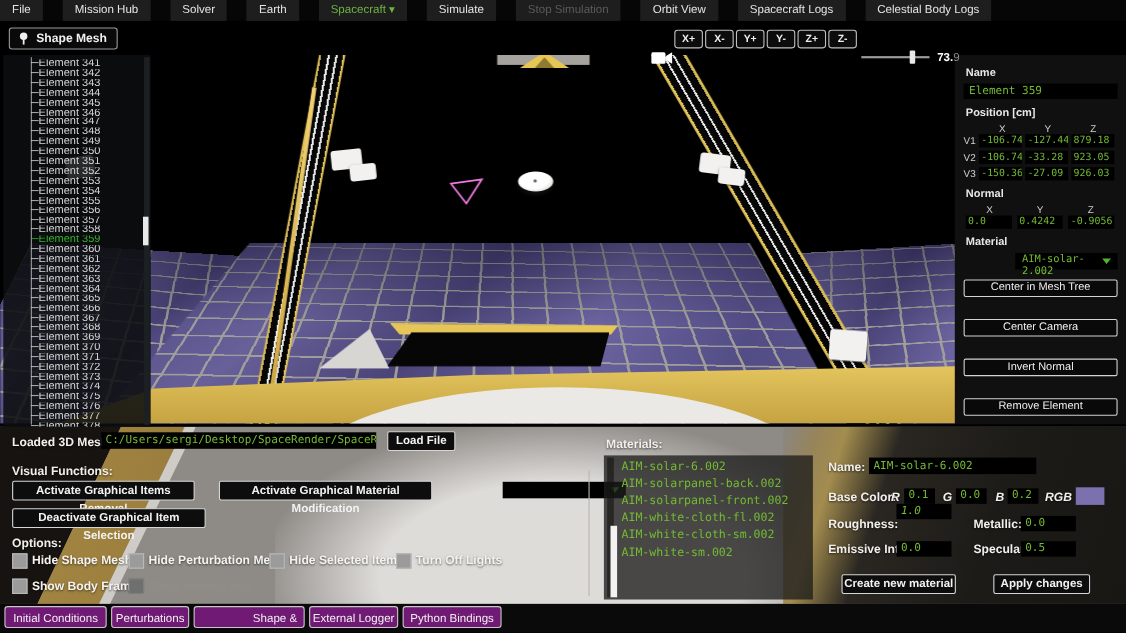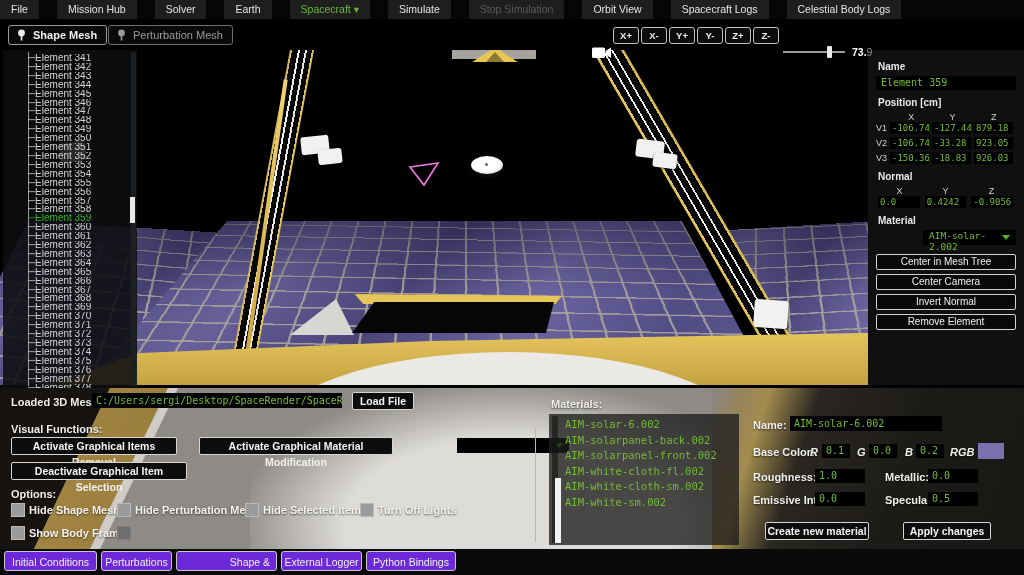--- a/index.html
+++ b/index.html
@@ -103,21 +103,21 @@
   .val-box{display:inline-block;width:44px;height:12px;background:#000;color:var(--green);
            font:9px "DejaVu Sans Mono",monospace;line-height:12px;padding:0 2px;margin-right:3px;
            overflow:hidden;white-space:nowrap;box-sizing:border-box;}
   .norm-row{display:flex;margin-left:0px;}
   .norm-row .val-box{margin-left:2px;width:44px;}
   .dropdown{position:relative;background:#000;height:15px;line-height:15px;color:var(--green);
             font:9.5px "DejaVu Sans Mono",monospace;padding:0 6px;margin-left:47px;}
   .caret{position:absolute;right:6px;top:5px;width:0;height:0;border-left:4px solid transparent;
          border-right:4px solid transparent;border-top:5px solid #52b52e;}
   .info-btn{height:14px;line-height:14px;text-align:center;border:1px solid #d2d2d2;border-radius:2px;
-            background:#090909;color:#f0f0f0;font-size:10px;margin-bottom:4px;}
+            background:#090909;color:#f0f0f0;font-size:10px;margin-bottom:20px;}
 
   
   .bottom{position:absolute;left:0;top:388px;width:1024px;height:161px;background:#8e8b87;z-index:40;overflow:hidden;}
   .bg-dark-left{position:absolute;left:0;top:0;width:320px;height:161px;background:#161310;
                 clip-path:polygon(0 0,110px 0,34px 161px,0 161px);}
   .bg-gold{position:absolute;left:0;top:0;width:360px;height:161px;
            background:linear-gradient(100deg,#a58844,#8d7134);
            clip-path:polygon(110px 0,168px 0,90px 161px,34px 161px);}
   .bg-sliver{position:absolute;left:0;top:0;width:360px;height:161px;background:#cfccc7;
            clip-path:polygon(168px 0,178px 0,100px 161px,90px 161px);}
@@ -139,21 +139,21 @@
   .mat-sb{position:absolute;left:3px;top:2px;width:6px;height:127px;background:rgba(18,18,18,.6);}
   .mat-thumb{position:absolute;left:3px;top:62px;width:6px;height:65px;background:#f2f2f2;}
   .mat-item{margin-left:16px;font:10.5px "DejaVu Sans Mono",monospace;color:var(--green);
             line-height:15.5px;white-space:nowrap;}
   .vdiv{position:absolute;left:535px;top:40px;width:1px;height:114px;background:#b9b6b2;}
   .rgb-lab{position:absolute;font-size:11px;font-weight:bold;font-style:italic;color:#f1efec;text-shadow:0 1px 2px rgba(0,0,0,.6);}
   .swatch{position:absolute;left:978px;top:55px;width:26px;height:16px;}
 
   
   .tabbar{position:absolute;left:0;top:549px;width:1024px;height:26px;background:#0a0a0a;z-index:60;}
-  .tab{position:absolute;top:2px;height:20px;line-height:20px;background:#6d28d9;border:1px solid #c8c8c8;
+  .tab{position:absolute;top:2px;height:20px;line-height:20px;background:#701a75;border:1px solid #c8c8c8;
        border-radius:3px;color:#f0f0f0;font-size:10.5px;text-align:center;box-sizing:border-box;}
 </style>
 </head>
 <body>
 
 <div class="scene">
   <div class="pwrap pw-left">
       <div class="sp sp-left"></div>
     </div>
   <div class="pwrap pw-center">
@@ -199,27 +199,20 @@
     </div>
   </div>
 
 <div class="toolbar2">
   <div class="mesh-btn" style="left:8px;">
     <svg class="pin" width="11" height="12" viewBox="0 0 11 12">
       <circle cx="5.5" cy="4" r="3.4" fill="#efefef"></circle>
         <rect x="4.7" y="6" width="1.6" height="5.5" fill="#efefef"></rect>
       </svg>
     <span>Shape Mesh</span>
-  </div>
-  <div class="mesh-btn dim" style="left:108px;">
-    <svg class="pin" width="11" height="12" viewBox="0 0 11 12">
-      <circle cx="5.5" cy="4" r="3.4" fill="#9a9a9a"></circle>
-        <rect x="4.7" y="6" width="1.6" height="5.5" fill="#9a9a9a"></rect>
-      </svg>
-    <span>Perturbation Mesh</span>
   </div>
   <svg class="cam" width="20" height="14" viewBox="0 0 20 14">
     <rect x="0" y="1.5" width="13" height="10.5" rx="1.5" fill="#fff"></rect>
     <polygon points="13.5,5 19,1.5 19,12 13.5,8.5" fill="#fff"></polygon>
     </svg>
   <div id="axis-buttons">
       <div class="axis-btn" style="left: 613px;">X+</div>
       <div class="axis-btn" style="left: 641px;">X-</div>
       <div class="axis-btn" style="left: 669px;">Y+</div>
       <div class="axis-btn" style="left: 697px;">Y-</div>
@@ -297,21 +290,21 @@
       </div>
       <div class="pos-row">
         <span class="pos-lab">V2</span>
         <span class="val-box">-106.74</span>
         <span class="val-box">-33.28</span>
         <span class="val-box">923.05</span>
       </div>
       <div class="pos-row">
         <span class="pos-lab">V3</span>
         <span class="val-box">-150.36</span>
-        <span class="val-box">-18.83</span>
+        <span class="val-box">-27.09</span>
         <span class="val-box">926.03</span>
       </div>
     </div>
   <div class="sec-label">Normal</div>
   <div class="hdr-row" style="margin-left:2px;">
     <span>X</span>
       <span>Y</span>
       <span>Z</span>
   </div>
   <div class="norm-row">
@@ -405,21 +398,21 @@
   <div class="rgb-lab" style="left:810px;top:58px;">R</div>
   <div class="binput" style="left:822px;top:56px;width:28px;height:14px;line-height:14px;">0.1</div>
   <div class="rgb-lab" style="left:857px;top:58px;">G</div>
   <div class="binput" style="left:869px;top:56px;width:28px;height:14px;line-height:14px;">0.0</div>
   <div class="rgb-lab" style="left:905px;top:58px;">B</div>
   <div class="binput" style="left:916px;top:56px;width:28px;height:14px;line-height:14px;">0.2</div>
   <div class="rgb-lab" style="left:950px;top:58px;">RGB</div>
   <div class="swatch" style="background: rgb(123, 113, 174);"></div>
 
   <div class="blabel" style="left:753px;top:83px;">Roughness:</div>
-  <div class="binput" style="left:815px;top:81px;width:50px;height:14px;line-height:14px;">1.0</div>
+  <div class="binput" style="left:815px;top:70px;width:50px;height:14px;line-height:14px;font-style:italic;">1.0</div>
   <div class="blabel" style="left:885px;top:83px;">Metallic:</div>
   <div class="binput" style="left:928px;top:81px;width:50px;height:14px;line-height:14px;">0.0</div>
 
   <div class="blabel" style="left:753px;top:106px;">Emissive Int:</div>
   <div class="binput" style="left:815px;top:104px;width:50px;height:14px;line-height:14px;">0.0</div>
   <div class="blabel" style="left:885px;top:106px;">Specular:</div>
   <div class="binput" style="left:928px;top:104px;width:50px;height:14px;line-height:14px;">0.5</div>
 
   <div class="bbtn" style="left:765px;top:134px;width:102px;height:16px;line-height:16px;">Create new material</div>
   <div class="bbtn" style="left:903px;top:134px;width:86px;height:16px;line-height:16px;">Apply changes</div>

